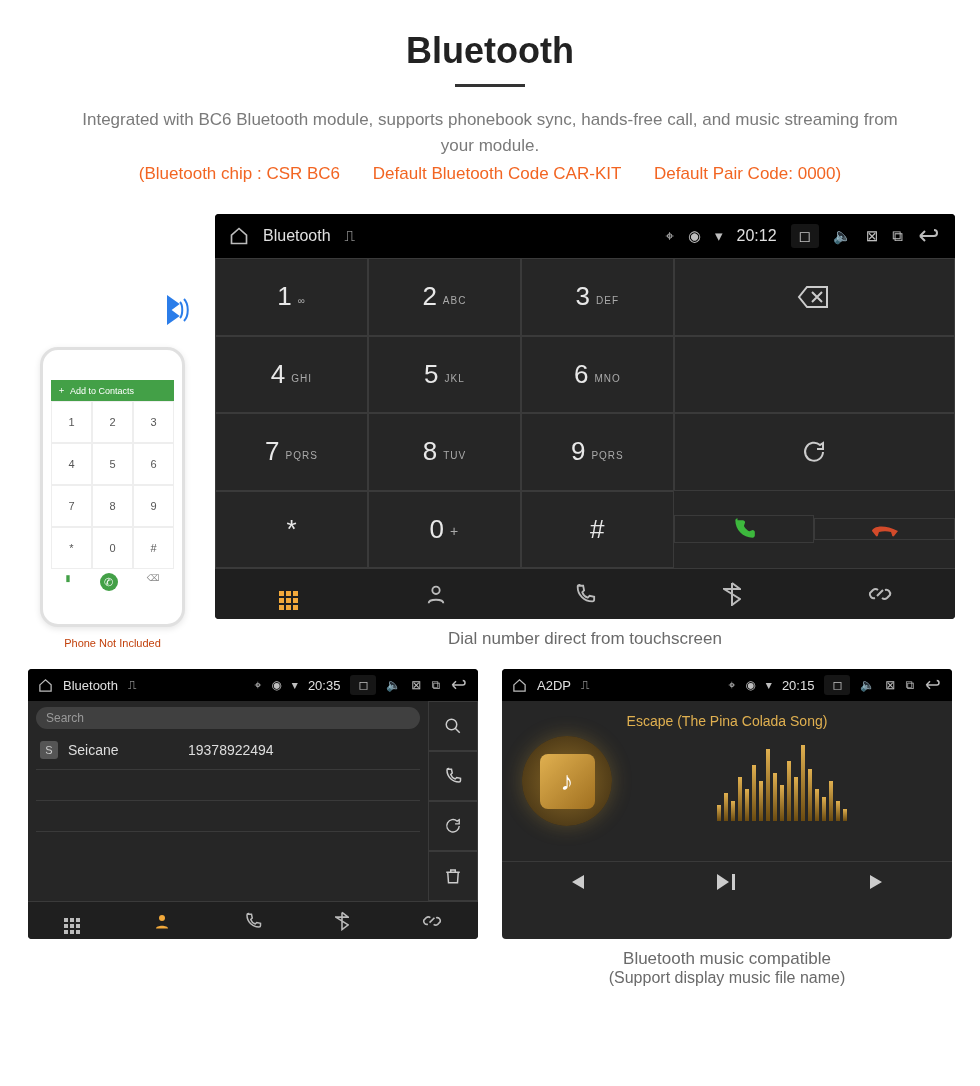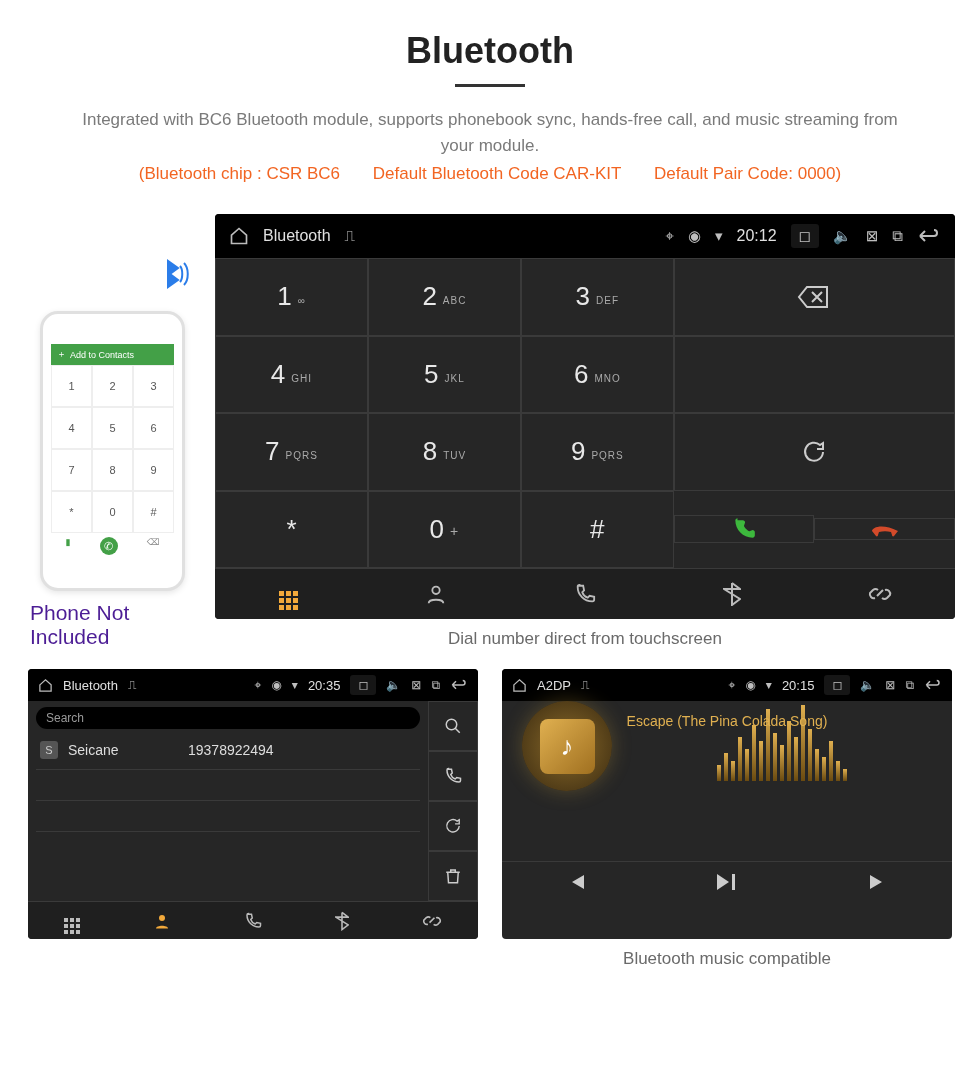--- a/index.html
+++ b/index.html
@@ -62,22 +62,22 @@
     margin-top: 20px;
   }
   .bt-float {
     position: absolute;
     top: -38px;
     right: -10px;
     color: #1a73e8;
     font-size: 30px;
   }
   .phone-notincl {
-    color: #4c1d95;
-    font-size: 21px;
+    color: #c2410c;
+    font-size: 11px;
     margin-top: 10px;
   }
   .phone-screen {
     background: #fff;
     margin: 30px 8px 8px 8px;
     border-radius: 4px;
     height: 215px;
     display: flex;
     flex-direction: column;
     font-size: 9px;
@@ -208,37 +208,37 @@
     overflow: hidden;
     color:#ddd;
     font-size:13px;
   }
   .statusbar.sm { height:32px; font-size:13px; gap:10px; padding:0 10px;}
   .statusbar.sm .ic{ font-size:12px;}
   .pb-body { display:flex; height:200px; }
   .pb-list { flex:1; }
   .pb-search {
     margin:6px 8px;
-    background:#000000;
+    background:#404040;
     border-radius:12px;
     padding:4px 10px;
     color:#999;
     font-size:12px;
   }
   .pb-row { display:flex; align-items:center; padding:6px 12px; gap:10px; font-size:14px;}
   .pb-row .badge { background:#555;border-radius:3px;width:18px;height:18px;display:flex;align-items:center;justify-content:center;font-size:11px;color:#ccc;}
   .pb-right { width:50px; display:flex;flex-direction:column; }
   .pb-right div { flex:1;border:1px solid #3a3a3a;display:flex;align-items:center;justify-content:center;font-size:16px;}
   .bottom-nav.sm { height:38px; }
   .bottom-nav.sm .nav-ic{font-size:16px;}
   .music-body { height:200px; display:flex;flex-direction:column; }
   .music-vis {
     flex:1;
     display:flex;
-    align-items:flex-start;
+    align-items:center;
     justify-content:flex-start;
     padding:0 20px;
     gap:20px;
     position:relative;
   }
   .album {
     width:90px;height:90px;
     border-radius:50%;
     background: radial-gradient(circle,#8a6a2a,#3a2a10);
     display:flex;align-items:center;justify-content:center;
@@ -622,15 +622,16 @@
           <span>
               <svg width="20" height="20" viewBox="0 0 20 20" fill="#ccc">
                 <path d="M16 3v14M2 3l12 7L2 17z"></path>
               </svg>
             </span>
         </div>
       </div>
     </div>
     <div class="caption">
       <span>Bluetooth music compatible</span>
+      <span class="sub">(Support display music file name)</span>
     </div>
   </div>
 </div>
 
 </body></html>

